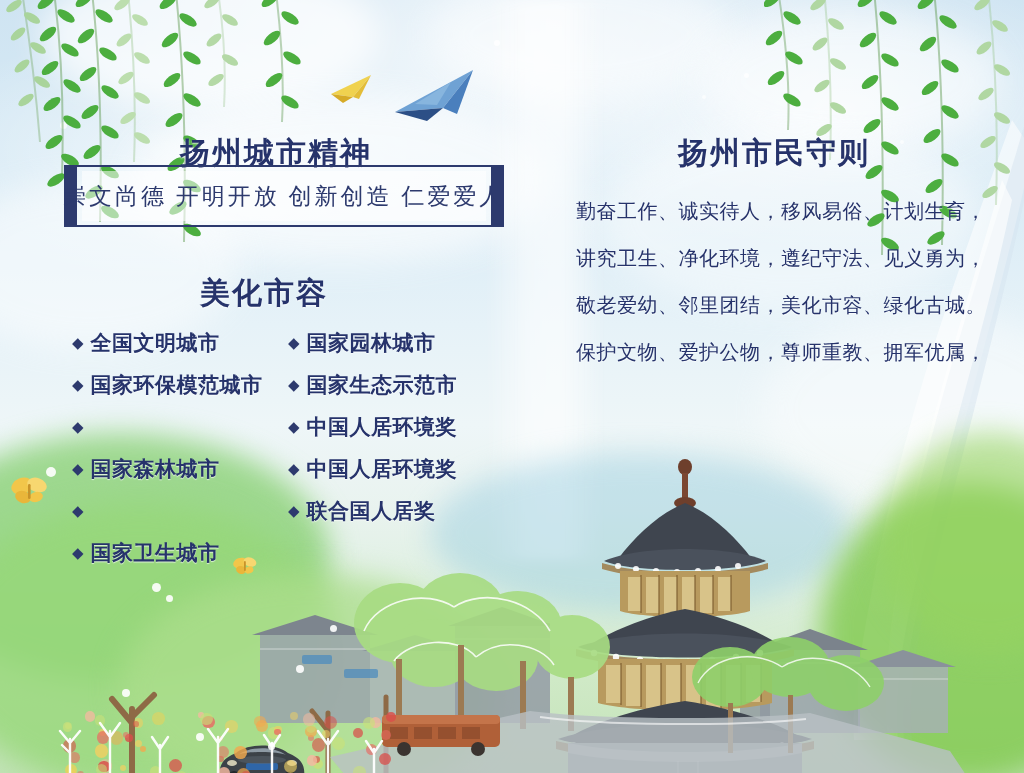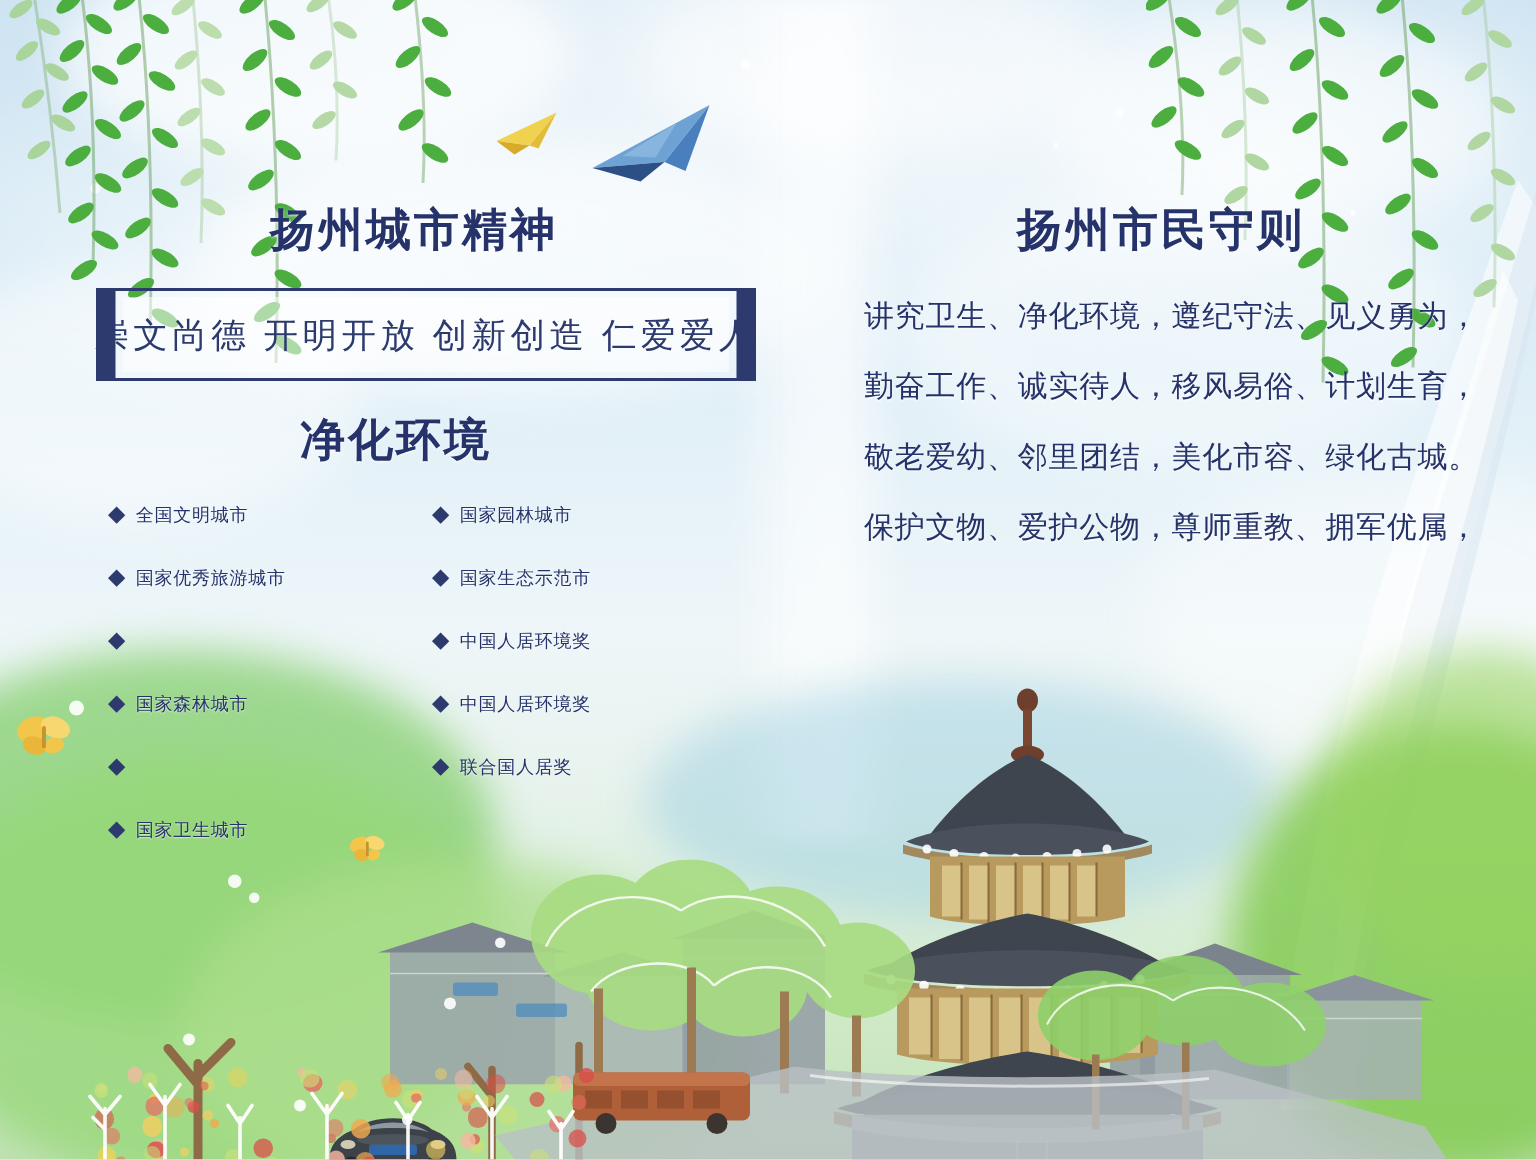--- a/index.html
+++ b/index.html
@@ -38,43 +38,43 @@
     position:absolute;font-weight:bold;color:#26336b;
     letter-spacing:2px;white-space:nowrap;
     text-shadow:0 1px 2px rgba(255,255,255,.85);
     font-family:"Liberation Serif","DejaVu Serif",serif;
   }
   #spirit-title{left:180px;top:133px;font-size:30px;}
   #card-title{left:200px;top:273px;font-size:30px;}
   #code-title{left:678px;top:133px;font-size:30px;}
 
   
-  #motto-frame{position:absolute;left:64px;top:192px;width:440px;height:62px;}
+  #motto-frame{position:absolute;left:64px;top:165px;width:440px;height:62px;}
   #motto-frame .bar-l,#motto-frame .bar-r{position:absolute;top:0;width:13px;height:62px;background:#2d3a6e;}
   #motto-frame .bar-l{left:0;}
   #motto-frame .bar-r{right:0;}
   #motto-frame .rule-t,#motto-frame .rule-b{position:absolute;left:9px;right:9px;height:2px;background:#2d3a6e;}
   #motto-frame .rule-t{top:0;}
   #motto-frame .rule-b{bottom:0;}
   #motto-frame .inner{
     position:absolute;left:18px;right:18px;top:6px;bottom:6px;
     background:rgba(255,255,255,.55);
     display:flex;align-items:center;justify-content:center;
   }
   #motto-text{font-size:23px;color:#2d3a6e;letter-spacing:3px;white-space:nowrap;font-weight:500;}
 
   
   #cards{position:absolute;left:72px;top:322px;width:420px;}
   .card-col{position:absolute;top:0;}
   .card-col.left{left:0;}
   .card-col.right{left:216px;}
   .card-item{display:flex;align-items:center;height:42px;white-space:nowrap;}
   .bullet{color:#2d3a6e;font-size:15px;margin-right:7px;line-height:1;}
-  .card-label{font-size:12px;color:#26336b;letter-spacing:.5px;
-    text-shadow:0 1px 1px rgba(255,255,255,.7);}
+  .card-label{font-size:21px;color:#26336b;letter-spacing:.5px;
+    text-shadow:0 1px 1px rgba(255,255,255,.7);font-weight:bold;}
 
   
   #code-lines{position:absolute;left:576px;top:188px;width:400px;}
   .code-line{font-size:20px;color:#26336b;letter-spacing:.5px;height:47px;
     line-height:47px;white-space:nowrap;
     text-shadow:0 1px 1px rgba(255,255,255,.75);}
 
   
   #landscape{position:absolute;left:0;bottom:0;width:1024px;height:330px;pointer-events:none;}
   .grass{position:absolute;border-radius:50%;filter:blur(14px);}
@@ -632,31 +632,31 @@
   <div id="motto-frame">
     <div class="rule-t"></div>
     <div class="rule-b"></div>
     <div class="bar-l"></div>
     <div class="bar-r"></div>
     <div class="inner">
       <span id="motto-text">崇文尚德  开明开放  创新创造  仁爱爱人</span>
     </div>
   </div>
 
-  <div class="h-title" id="card-title">净化环境</div>
+  <div class="h-title" id="card-title">美化市容</div>
 
   <div id="cards">
     <div class="card-col left">
         <div class="card-item">
           <span class="bullet">◆</span>
           <span class="card-label">全国文明城市</span>
         </div>
         <div class="card-item">
           <span class="bullet">◆</span>
-          <span class="card-label">国家优秀旅游城市</span>
+          <span class="card-label">国家环保模范城市</span>
         </div>
         <div class="card-item">
           <span class="bullet">◆</span>
         </div>
         <div class="card-item">
           <span class="bullet">◆</span>
           <span class="card-label">国家森林城市</span>
         </div>
         <div class="card-item">
           <span class="bullet">◆</span>
@@ -686,19 +686,19 @@
         <div class="card-item">
           <span class="bullet">◆</span>
           <span class="card-label">联合国人居奖</span>
         </div>
       </div>
   </div>
 
   <div class="h-title" id="code-title">扬州市民守则</div>
 
   <div id="code-lines">
+      <div class="code-line">勤奋工作、诚实待人，移风易俗、计划生育，</div>
       <div class="code-line">讲究卫生、净化环境，遵纪守法、见义勇为，</div>
-      <div class="code-line">勤奋工作、诚实待人，移风易俗、计划生育，</div>
       <div class="code-line">敬老爱幼、邻里团结，美化市容、绿化古城。</div>
       <div class="code-line">保护文物、爱护公物，尊师重教、拥军优属，</div>
     </div>
 
 </div>
 
 </body></html>

